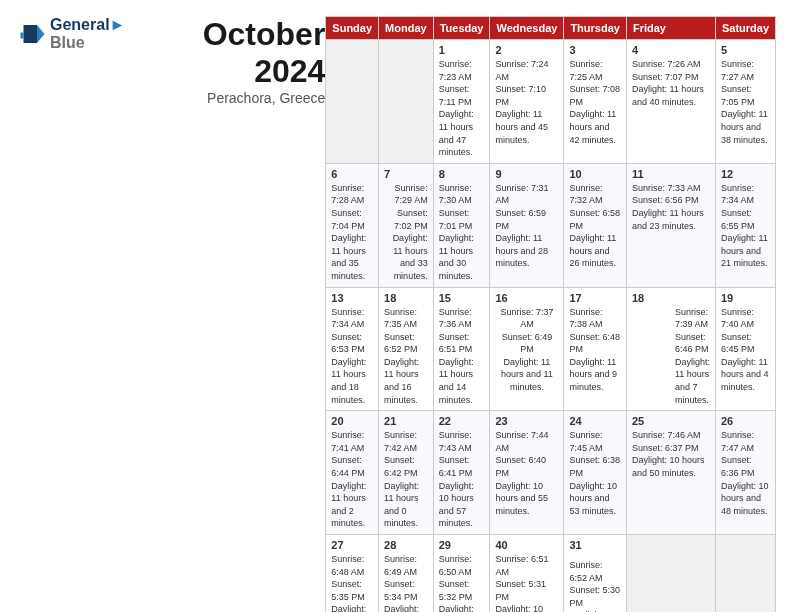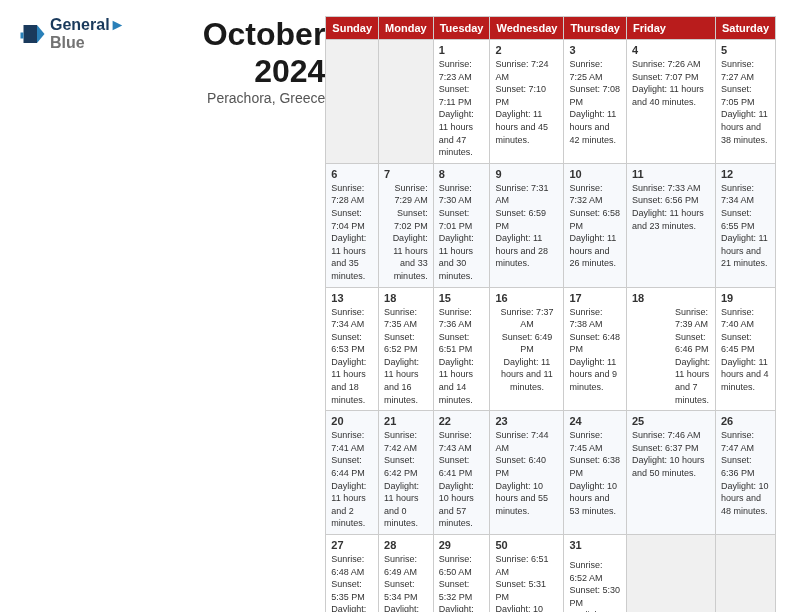--- a/index.html
+++ b/index.html
@@ -298,21 +298,21 @@
 Sunset: 5:34 PM
 Daylight: 10 hours and 44 minutes.</div>
           </td>
           <td>
             <span class="day-number">29</span>
             <div class="day-detail" style="white-space: pre-line;">Sunrise: 6:50 AM
 Sunset: 5:32 PM
 Daylight: 10 hours and 41 minutes.</div>
           </td>
           <td>
-            <span class="day-number">50</span>
+            <span class="day-number">40</span>
             <div class="day-detail" style="white-space: pre-line;">Sunrise: 6:51 AM
 Sunset: 5:31 PM
 Daylight: 10 hours and 39 minutes.</div>
           </td>
           <td>
             <span class="day-number">31</span>
             <div class="day-detail" style="white-space: pre-line; margin-top: 8px;">Sunrise: 6:52 AM
 Sunset: 5:30 PM
 Daylight: 10 hours and 37 minutes.</div>
           </td>

